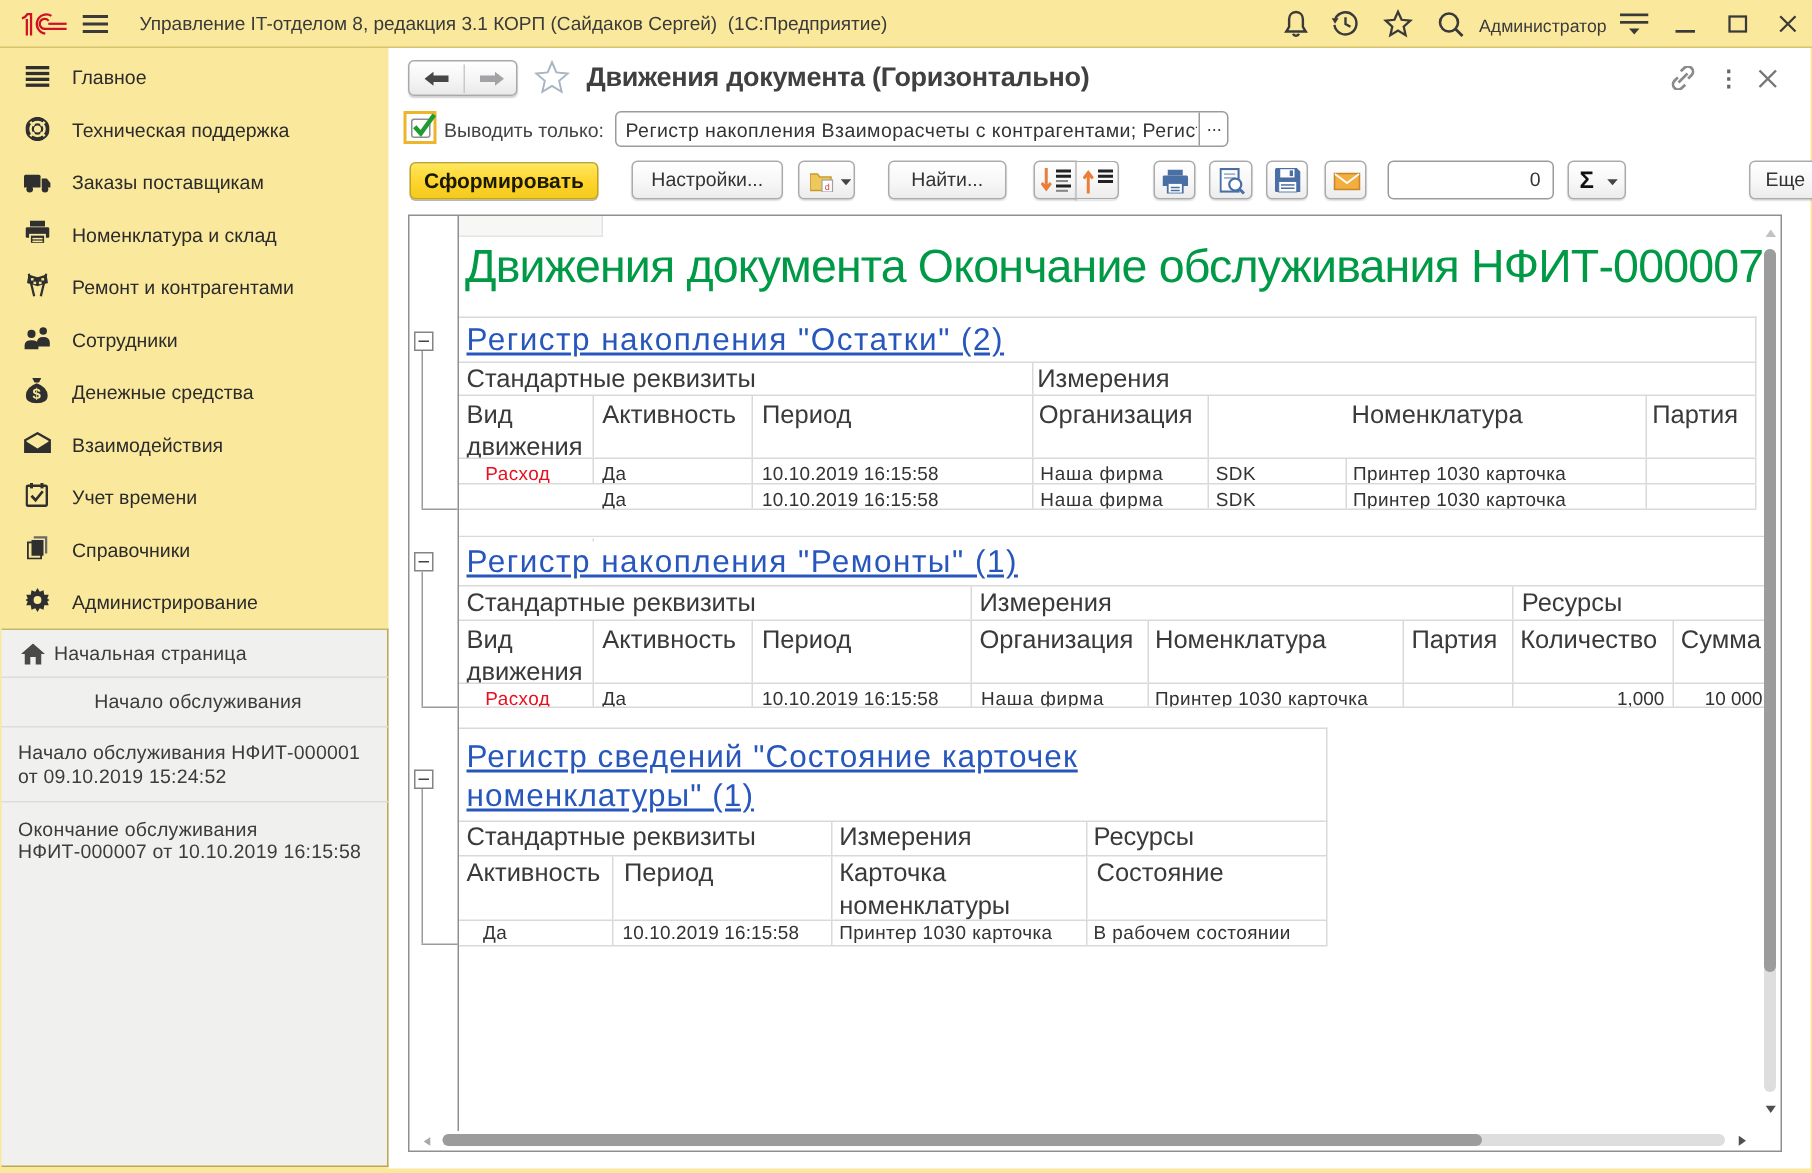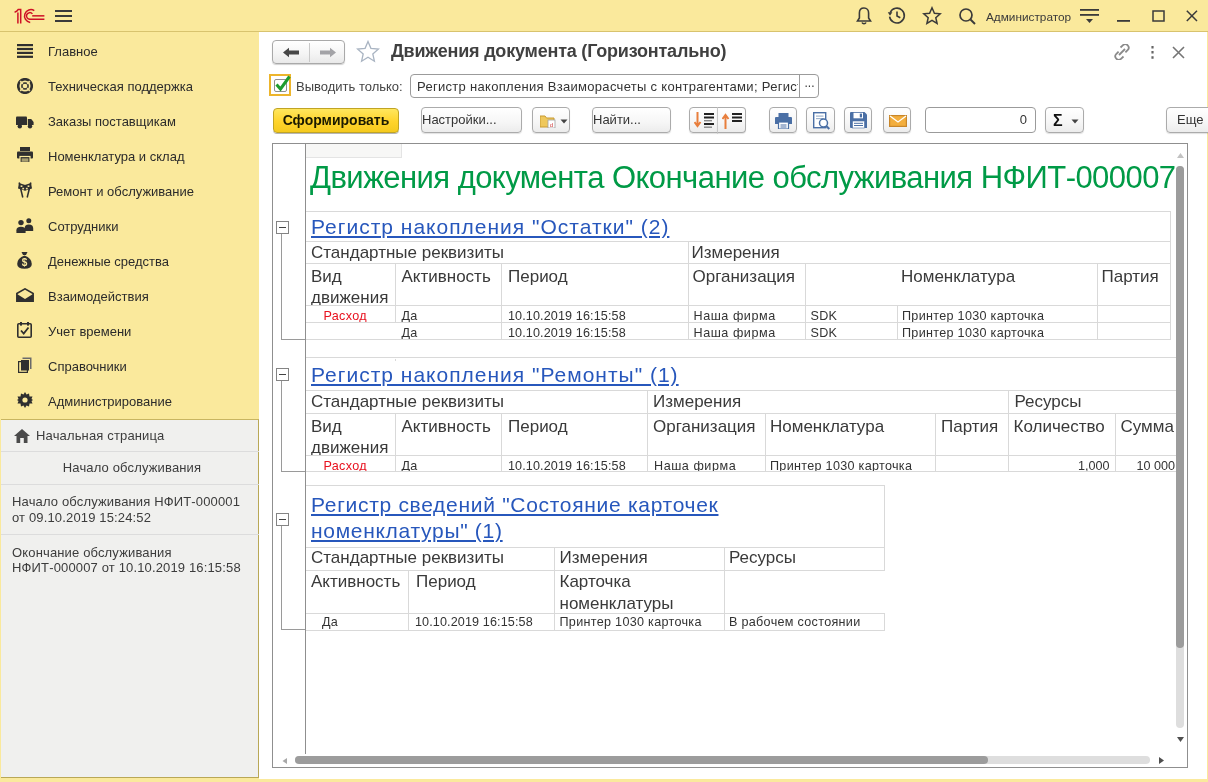--- a/index.html
+++ b/index.html
@@ -1,19 +1,19 @@
 <!DOCTYPE html>
 <html><head><meta charset="utf-8">
 <style>
 *{margin:0;padding:0;box-sizing:border-box;}
 html,body{width:1208px;height:782px;overflow:hidden;}
 body{font-family:"Liberation Sans",sans-serif;position:relative;background:#FAE99C;color:#333;}
 .a{position:absolute;}
 svg{display:block;}
-.btn{height:26px;border:1px solid #ABABAB;border-radius:4px;background:linear-gradient(#FFFFFF,#F6F6F6 60%,#ECECEC);box-shadow:0 1px 1px rgba(0,0,0,0.12);font-size:13px;color:#333;text-align:left;line-height:24px;}
+.btn{height:26px;border:1px solid #ABABAB;border-radius:4px;background:linear-gradient(#FFFFFF,#F6F6F6 60%,#ECECEC);box-shadow:0 1px 1px rgba(0,0,0,0.12);font-size:13px;color:#333;text-align:center;line-height:24px;}
 .row{position:absolute;border-bottom:1px solid #D9D9D9;}
 .cell{position:absolute;top:0;bottom:0;border-right:1px solid #D9D9D9;font-size:17px;color:#3A3A3A;padding-left:5px;overflow:hidden;white-space:nowrap;}
 .hc{line-height:21px;padding-top:1.5px;}
 .dc{font-size:12.6px;letter-spacing:0.3px;color:#333;line-height:17px;padding-top:2px;padding-left:6px;}
 .tm{letter-spacing:0.12px;}
 .nf{letter-spacing:0.55px;}
 .bluet{font-size:21px;color:#2757BC;letter-spacing:1px;text-decoration:underline;white-space:nowrap;}
 .mbox{position:absolute;width:13px;height:13px;border:1px solid #848484;background:#fff;}
 .mbox:after{content:"";position:absolute;left:2px;top:5px;width:7px;height:1px;background:#444;}
 </style></head>
@@ -30,20 +30,21 @@
       <path d="M20.4 6.9 A3.3 3.3 0 1 0 18.1 12.2"></path>
     </g>
     <rect x="17.8" y="11.5" width="14.6" height="1.5" fill="#CE1126"></rect>
     <rect x="20.2" y="8.1" width="12.2" height="1.5" fill="#CE1126"></rect>
   </svg>
   <svg class="a" style="left:55px;top:9px;" width="17" height="14" viewBox="0 0 17 14">
     <rect x="0" y="1" width="17" height="2" fill="#3A3A3A"></rect>
       <rect x="0" y="6" width="17" height="2" fill="#3A3A3A"></rect>
       <rect x="0" y="11" width="17" height="2" fill="#3A3A3A"></rect>
   </svg>
+  <div class="a" style="left:93px;top:9px;font-size:12.7px;color:#3A3A3A;">Управление IT-отделом 8, редакция 3.1 КОРП (Сайдаков Сергей)&nbsp; (1С:Предприятие)</div>
 
   <svg class="a" style="left:854px;top:6px;" width="20" height="20" viewBox="0 0 20 20">
     <path d="M10 2 C7 2 5.4 4.2 5.4 7 L5.4 12 L3.5 15 L16.5 15 L14.6 12 L14.6 7 C14.6 4.2 13 2 10 2 Z" fill="none" stroke="#3A3A3A" stroke-width="1.6"></path>
     <path d="M8 16.5 A2.2 2.2 0 0 0 12 16.5" fill="none" stroke="#3A3A3A" stroke-width="1.6"></path>
   </svg>
   <svg class="a" style="left:887px;top:6px;" width="20" height="20" viewBox="0 0 20 20">
     <path d="M3.2 6.5 A7.4 7.4 0 1 1 2.6 10.6" fill="none" stroke="#3A3A3A" stroke-width="1.6"></path>
     <path d="M10 5.5 L10 10 L13.3 11.8" fill="none" stroke="#3A3A3A" stroke-width="1.6"></path>
     <path d="M0.8 6.2 L5.4 6.2 L3 9.8 Z" fill="#3A3A3A"></path>
   </svg>
@@ -119,21 +120,21 @@
     <path d="M3.2 0.5 L6.8 15.5" stroke="#2F2F2F" stroke-width="1.5"></path>
     <path d="M14.8 0.5 L11.2 15.5" stroke="#2F2F2F" stroke-width="1.5"></path>
     <path d="M3 1 L10 3.2 L9.2 8.8 L2 6.6 Z" fill="#2F2F2F"></path>
     <path d="M15 1 L8 3.2 L8.8 8.8 L16 6.6 Z" fill="#2F2F2F"></path>
     <rect x="4.6" y="3.4" width="1.8" height="1.6" fill="#F6E49A"></rect>
     <rect x="11.6" y="3.4" width="1.8" height="1.6" fill="#F6E49A"></rect>
     <rect x="6.3" y="5.8" width="1.8" height="1.6" fill="#F6E49A"></rect>
     <rect x="9.9" y="5.8" width="1.8" height="1.6" fill="#F6E49A"></rect>
       </svg>
     </div>
-  <div class="a" style="left:48px;top:152px;">Ремонт и обслуживание</div>
+  <div class="a" style="left:48px;top:152px;">Ремонт и контрагентами</div>
 
   <div class="a" style="left:16px;top:186px;">
       <svg width="18" height="15" viewBox="0 0 18 15">
     <circle cx="5" cy="4.6" r="2.7" fill="#2F2F2F"></circle>
     <path d="M0.4 15 L0.4 12.3 Q0.4 8.8 5 8.8 Q9.6 8.8 9.6 12.3 L9.6 15 Z" fill="#2F2F2F"></path>
     <circle cx="12.8" cy="2.7" r="2.5" fill="#2F2F2F"></circle>
     <path d="M8.6 13 L8.6 10.4 Q8.6 6.6 12.8 6.6 Q17.2 6.6 17.2 10.4 L17.2 13 Z" fill="#2F2F2F"></path>
       </svg>
     </div>
   <div class="a" style="left:48px;top:187px;">Сотрудники</div>
@@ -399,20 +400,21 @@
     </div>
     <div class="row" style="left:0;top:63px;width:578.5px;height:23px;">
       <div class="cell" style="left:0;width:248.5px;line-height:20px;">Стандартные реквизиты</div>
       <div class="cell" style="left:248.5px;width:170.5px;line-height:20px;">Измерения</div>
       <div class="cell" style="left:419px;width:159.5px;line-height:20px;padding-left:4px;">Ресурсы</div>
     </div>
     <div class="row" style="left:0;top:86px;width:578.5px;height:43px;">
       <div class="cell hc" style="left:0;width:103px;padding-top:0;">Активность</div>
       <div class="cell hc" style="left:103px;width:145.5px;padding-top:0;padding-left:7px;">Период</div>
       <div class="cell hc" style="left:248.5px;width:170.5px;line-height:22px;padding-top:0;">Карточка<br>номенклатуры</div>
+      <div class="cell hc" style="left:419px;width:159.5px;padding-top:0;padding-left:6px;">Состояние</div>
     </div>
     <div class="row" style="left:0;top:129px;width:578.5px;height:17px;">
       <div class="cell dc" style="left:0;width:103px;padding-left:16px;line-height:16px;padding-top:0;">Да</div>
       <div class="cell dc tm" style="left:103px;width:145.5px;line-height:16px;padding-top:0;">10.10.2019 16:15:58</div>
       <div class="cell dc" style="left:248.5px;width:170.5px;line-height:16px;padding-top:0;padding-left:5px;">Принтер 1030 карточка</div>
       <div class="cell dc" style="left:419px;width:159.5px;line-height:16px;padding-top:0;padding-left:4px;">В рабочем состоянии</div>
     </div>
   </div>
 
   <div class="a" style="left:281px;top:233px;width:1px;height:106px;background:#9A9A9A;"></div>

